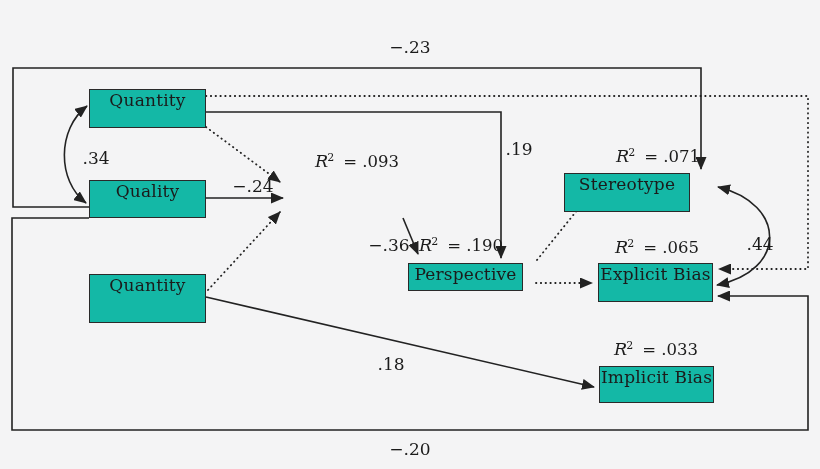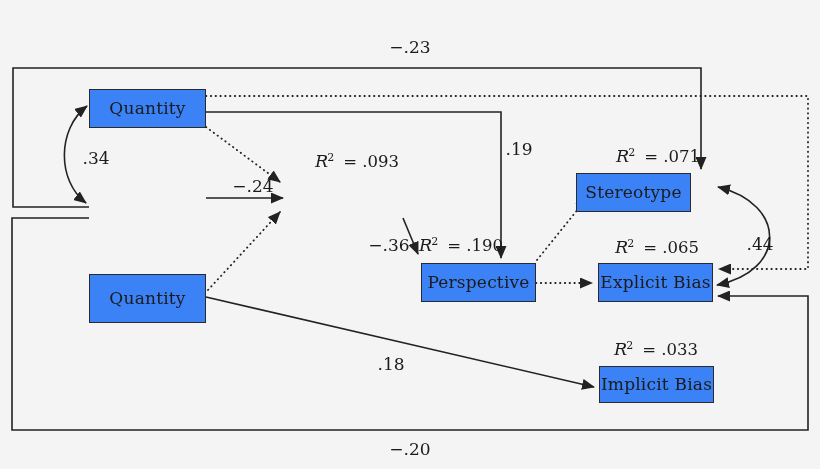--- a/index.html
+++ b/index.html
@@ -9,22 +9,22 @@
     background:#f4f4f5;
     font-family:"DejaVu Serif","Liberation Serif",serif;
     color:#1b1b1b;
     overflow:hidden;
   }
   svg.wires{position:absolute;left:0;top:0;width:820px;height:469px;}
   .node{
     position:absolute;
     box-sizing:border-box;
     border:1.8px solid #2a2a2a;
-    background:#3b82f6;
-    display:flex;align-items:center;justify-content:center;
+    background:#14b8a6;
+    display:flex;align-items:center;justify-content:flex-start;
     flex-direction:column;
     font-size:17px;
     line-height:1.25;
     letter-spacing:0.2px;
   }
   .edge-label{
     position:absolute;
     transform:translate(-50%,-50%);
     font-size:17px;
     white-space:nowrap;
@@ -79,31 +79,34 @@
       <path d="M 537 260 L 587 198" marker-end="url(#ah)"></path>
 
       <path d="M 536 283 H 592" marker-end="url(#ah)"></path>
     </g>
   </svg>
 
   <div class="node" style="left:89px;top:89px;width:117px;height:39px">
     <span>Quantity</span>
   </div>
 
+  <div class="node" style="left:89px;top:180px;width:117px;height:38px">
+    <span>Quality</span>
+  </div>
 
   <div class="node" style="left:89px;top:274px;width:117px;height:49px">
     <span>Quantity</span>
   </div>
 
 
-  <div class="node" style="left:421px;top:263px;width:115px;height:39px">
+  <div class="node" style="left:408px;top:263px;width:115px;height:28px">
     <span>Perspective</span>
   </div>
 
-  <div class="node" style="left:576px;top:173px;width:115px;height:39px">
+  <div class="node" style="left:564px;top:173px;width:126px;height:39px">
     <span>Stereotype</span>
   </div>
 
   <div class="node" style="left:598px;top:263px;width:115px;height:39px">
     <span>Explicit Bias</span>
   </div>
 
   <div class="node" style="left:599px;top:366px;width:115px;height:37px">
     <span>Implicit Bias</span>
   </div>

